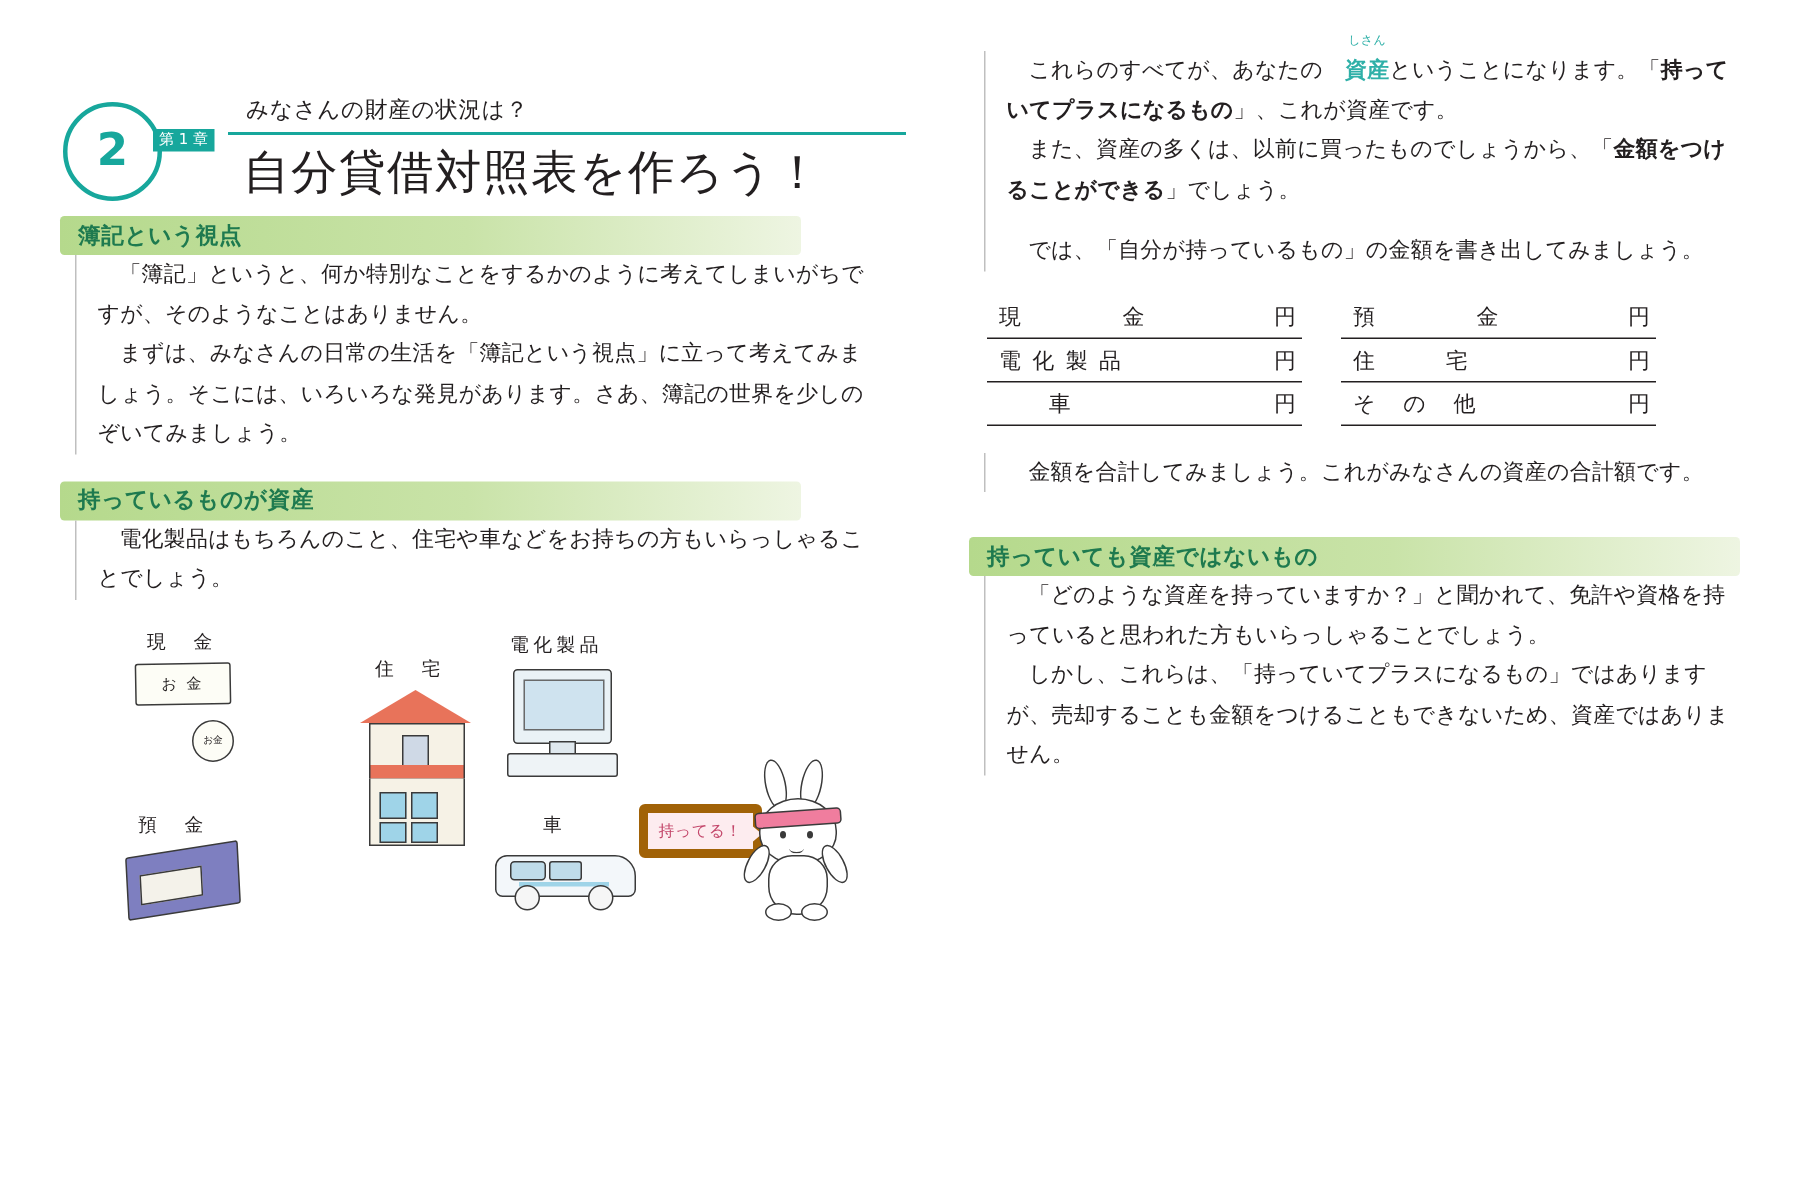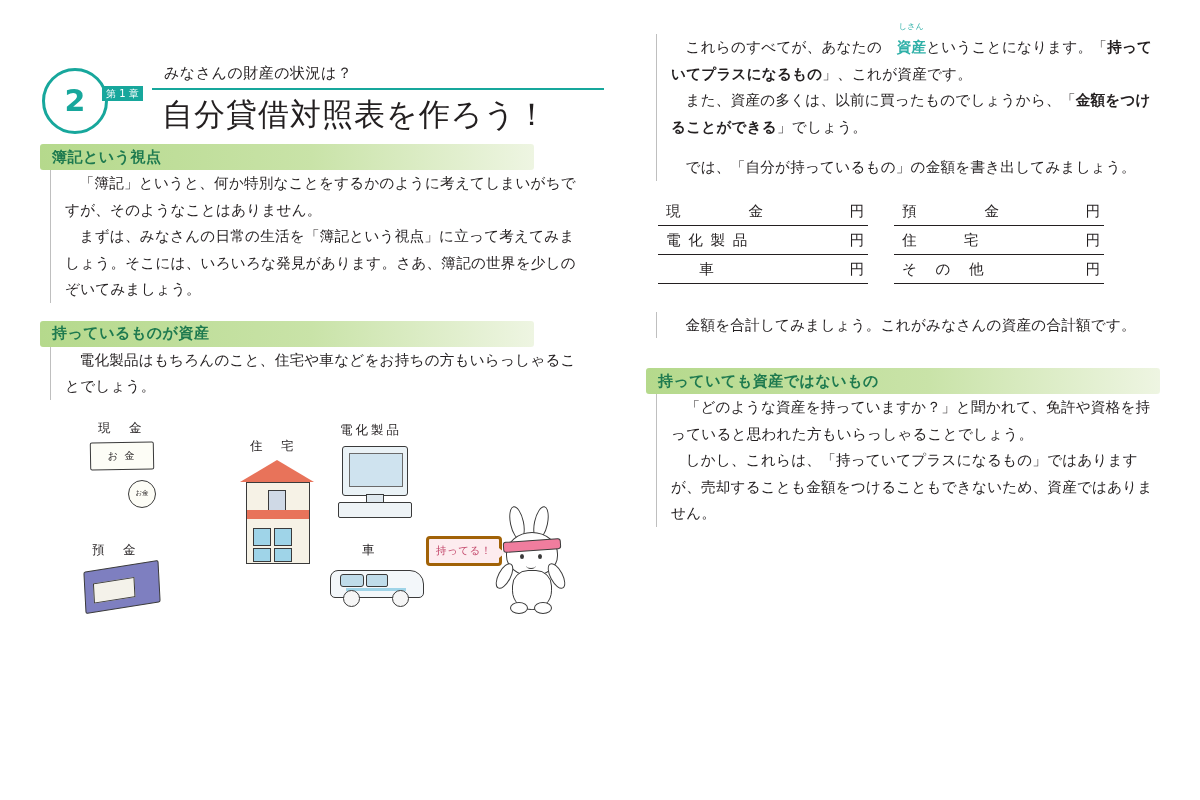--- a/index.html
+++ b/index.html
@@ -330,21 +330,21 @@
   .car .wr { left: 62px; }
   .car .stripe {
     position: absolute; left: 16px; top: 24px;
     width: 60px; height: 3px; background: #9fd4e8;
   }
 
   .bubble {
     position: absolute;
     left: 372px; top: 118px;
     background: #fdecef;
-    border: 3px solid #a16207;
+    border: 6px solid #a16207;
     border-radius: 4px;
     font-size: 10.5px;
     color: #c3466a;
     padding: 5px 7px;
     letter-spacing: 0.5px;
   }
   .bubble:after {
     content: "";
     position: absolute;
     right: -6px; top: 9px;
@@ -533,21 +533,21 @@
           <span class="amount-label">住　　宅</span>
           <span class="amount-unit">円</span>
         </div>
         <div class="amount-row">
           <span class="amount-label wide">そ　の　他</span>
           <span class="amount-unit">円</span>
         </div>
       </div>
     </div>
 
-    <div class="body-block" style="margin-top:28px;">
+    <div class="body-block" style="margin-top:18px;">
       <p class="para">金額を合計してみましょう。これがみなさんの資産の合計額です。</p>
     </div>
 
     <div class="sec-head right" style="margin-top:30px; margin-left:6px;">
       <span>持っていても資産ではないもの</span>
     </div>
 
     <div class="body-block">
       <p class="para">「どのような資産を持っていますか？」と聞かれて、免許や資格を持っていると思われた方もいらっしゃることでしょう。</p>
       <p class="para">しかし、これらは、「持っていてプラスになるもの」ではありますが、売却することも金額をつけることもできないため、資産ではありません。</p>

